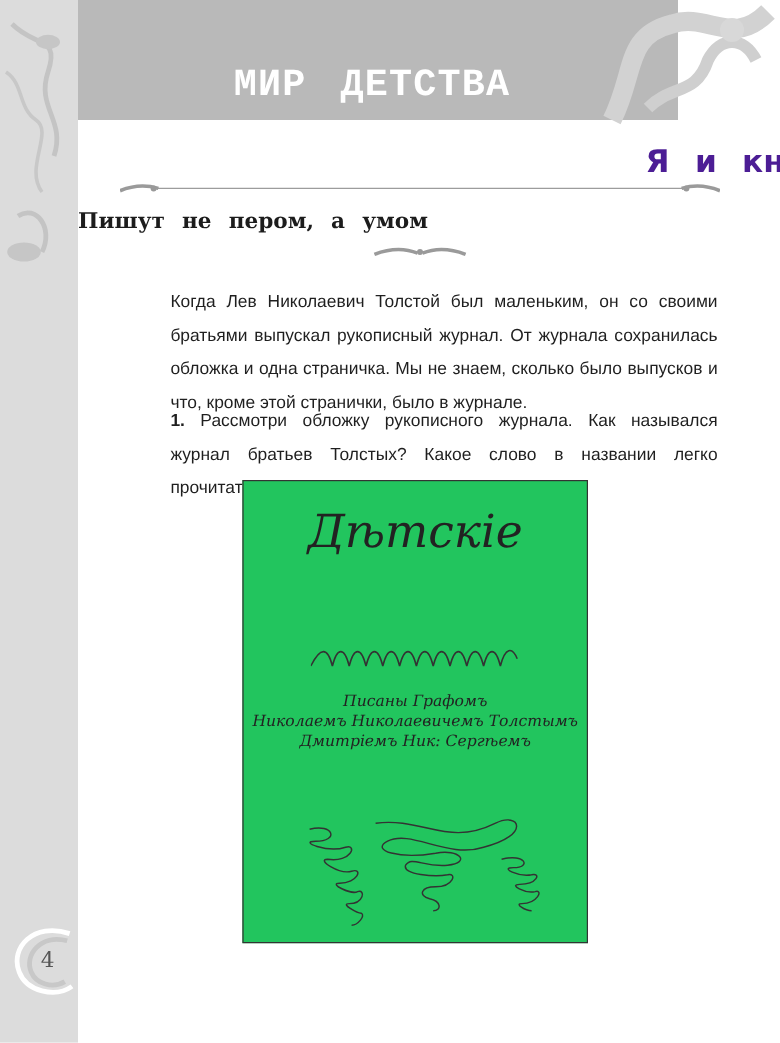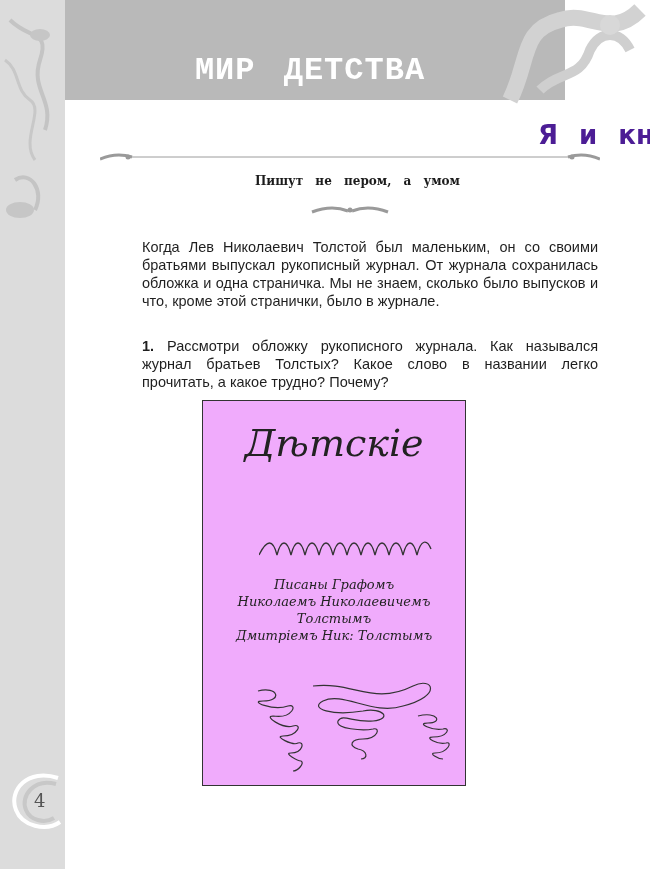--- a/index.html
+++ b/index.html
@@ -7,29 +7,29 @@
        font-family:"DejaVu Sans","Liberation Sans",sans-serif;color:#222;}
   .sidebar{position:absolute;left:0;top:0;width:65px;height:869px;background:#dcdcdc;}
   .sidebar-swirl{position:absolute;left:0;top:0;width:65px;height:240px;}
   .banner{position:absolute;left:65px;top:0;width:500px;height:100px;background:#b9b9b9;}
   .banner-ornament{position:absolute;left:500px;top:0;width:150px;height:110px;}
   .banner-title{position:absolute;left:65px;top:52px;width:490px;text-align:center;
        font-family:Liberation Mono, monospace;font-weight:bold;font-size:32px;color:#ffffff;letter-spacing:1px;word-spacing:8px;}
   .chapter-title{position:absolute;left:65px;top:120px;width:639px;text-align:right;
        font-family:"DejaVu Sans",sans-serif;font-weight:bold;font-size:26px;color:#4c1d95;word-spacing:12px;}
   .divider{position:absolute;left:100px;top:151px;width:500px;height:14px;}
-  .subtitle{position:absolute;left:65px;top:174px;width:585px;text-align:center;
-       font-family:"DejaVu Serif","Liberation Serif",serif;font-weight:bold;font-size:12px;color:#1c1c1c;word-spacing:8px;}
+  .subtitle{position:absolute;left:65px;top:174px;width:585px;
+       font-family:"DejaVu Serif","Liberation Serif",serif;font-weight:bold;font-size:18px;color:#1c1c1c;word-spacing:8px;}
   .small-ornament{position:absolute;left:310px;top:203px;width:80px;height:14px;}
-  .para{position:absolute;left:142px;width:456px;font-family:"Liberation Sans",sans-serif;font-size:14.5px;line-height:18px;
+  .para{position:absolute;left:142px;width:456px;font-family:"Liberation Sans",sans-serif;font-size:14.5px;line-height:28px;
        text-align:justify;color:#1f1f1f;}
   .p1{top:238px;}
   .p2{top:337px;}
   .task-num{font-weight:bold;}
-  .cover{position:absolute;left:202px;top:400px;width:264px;height:386px;border:1.5px solid #333;background:#f0abfc;box-sizing:border-box;}
+  .cover{position:absolute;left:202px;top:400px;width:288px;height:386px;border:1.5px solid #333;background:#22c55e;box-sizing:border-box;}
   .script{position:absolute;width:100%;text-align:center;font-family:"DejaVu Serif",serif;font-style:italic;color:#222;}
   .cover-title1{top:20px;font-size:38px;}
   .cover-title2{top:72px;font-size:34px;}
   .waves{position:absolute;left:56px;top:136px;width:180px;height:22px;}
   .credits{position:absolute;top:175px;width:100%;text-align:center;font-family:"DejaVu Serif",serif;font-style:italic;font-size:13px;line-height:17px;color:#222;}
   .flourish{position:absolute;left:40px;top:280px;width:220px;height:100px;}
   .page-num-wrap{position:absolute;left:8px;top:770px;width:60px;height:60px;}
   .page-num{position:absolute;left:34px;top:790px;font-family:"DejaVu Serif",serif;font-size:18px;color:#555;}
 </style>
 </head>
@@ -76,21 +76,21 @@
 </div>
 
 <div class="cover">
   <div class="script cover-title1">Дѣтскіе</div>
   <svg class="waves" viewBox="0 0 180 22">
     <path d="M0 18 C8 2 14 2 18 18 C22 2 28 2 32 18 C36 2 42 2 46 18 C50 2 56 2 60 18 C64 2 70 2 74 18 C78 2 84 2 88 18 C92 2 98 2 102 18 C106 2 112 2 116 18 C120 2 126 2 130 18 C134 2 140 2 144 18 C148 2 154 2 158 18 C162 2 168 2 172 12" stroke="#333" stroke-width="1.3" fill="none"></path>
   </svg>
   <div class="credits">
     <div>Писаны Графомъ</div>
     <div>Николаемъ Николаевичемъ Толстымъ</div>
-    <div>Дмитріемъ Ник: Толстымъ</div>
+    <div>Дмитріемъ Ник: Сергѣемъ</div>
   </div>
   <svg class="flourish" viewBox="0 0 220 100">
     <g stroke="#333" stroke-width="1.2" fill="none">
       <path d="M15 10 C35 5 40 20 20 20 C5 20 30 30 45 25 C55 22 50 38 30 35 C20 35 40 48 50 45 C60 42 55 55 40 55 C30 55 50 65 55 62 C62 60 60 72 48 72 C40 72 55 80 58 80 C62 82 55 90 50 90"></path>
       <path d="M70 5 C110 0 130 25 170 5 C190 -5 200 15 160 25 C130 35 100 10 80 20 C65 28 90 35 120 30 C140 26 150 38 130 40 C110 42 100 32 95 40 C92 48 120 50 130 48 C138 46 135 58 120 58 C108 58 105 65 115 68 C125 70 125 78 118 78"></path>
       <path d="M175 35 C195 30 200 42 185 42 C172 42 190 50 200 48 C208 46 205 56 190 56 C180 56 195 64 203 62 C210 60 205 72 192 72 C185 72 195 78 200 78"></path>
     </g>
   </svg>
 </div>
 

